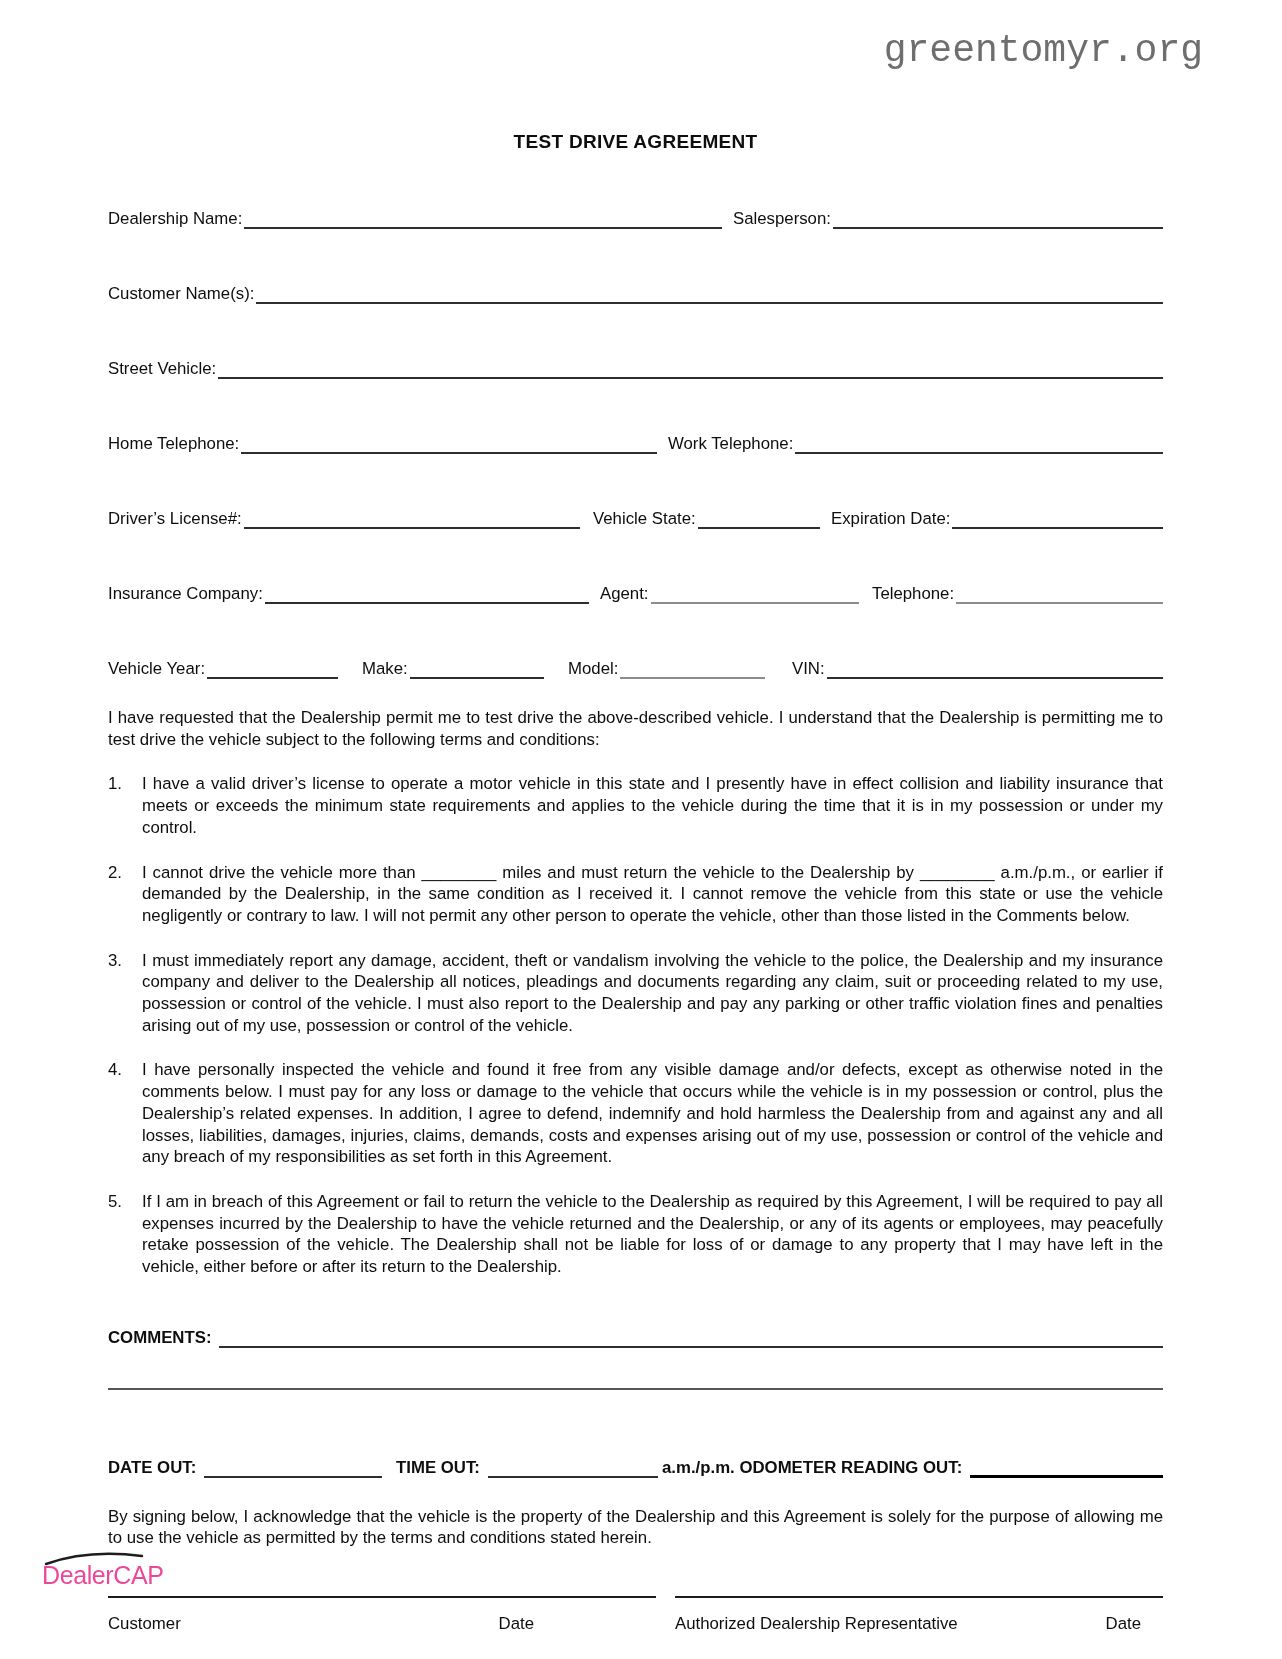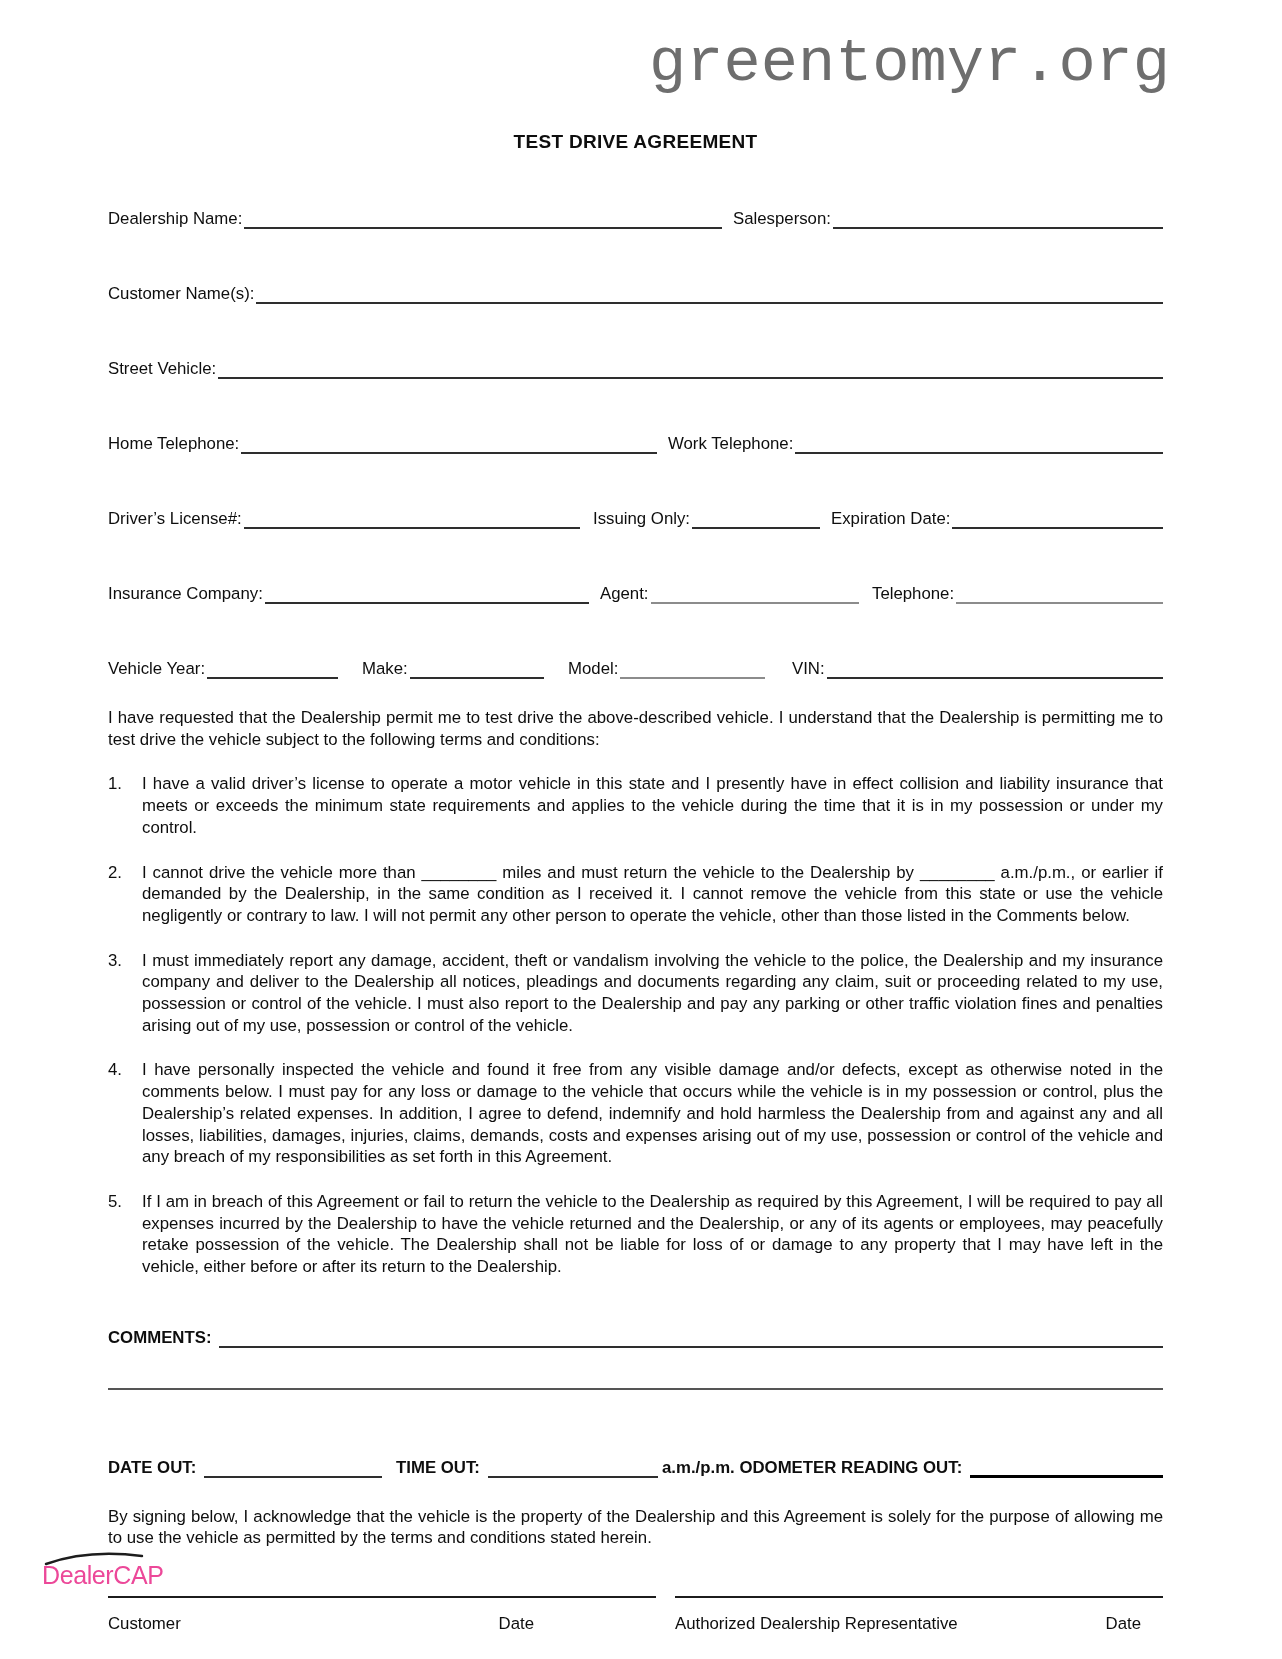--- a/index.html
+++ b/index.html
@@ -11,23 +11,23 @@
     margin: 0 auto;
     background: #ffffff;
     font-family: "Liberation Sans", sans-serif;
     font-size: 16.8px;
     color: #0e0e0e;
     overflow: hidden;
   }
   .watermark {
     position: absolute;
     top: 30px;
-    right: 112px;
+    right: 79px;
     font-family: "Liberation Mono", monospace;
-    font-size: 62px;
+    font-size: 38px;
     line-height: 1.1;
     color: #6e6e6e;
     letter-spacing: 0px;
     white-space: nowrap;
   }
   .content {
     position: absolute;
     left: 108px;
     top: 0;
     width: 1055px;
@@ -160,21 +160,21 @@
         <span class="ln"></span>
       </div>
     </div>
 
     <div class="frow">
       <div class="grp w472">
         <span class="lbl">Driver’s License#:</span>
         <span class="ln"></span>
       </div>
       <div class="grp w227 ml13">
-        <span class="lbl">Issuing Only:</span>
+        <span class="lbl">Vehicle State:</span>
         <span class="ln"></span>
       </div>
       <div class="grp grow ml11">
         <span class="lbl">Expiration Date:</span>
         <span class="ln"></span>
       </div>
     </div>
 
     <div class="frow">
       <div class="grp w481">

